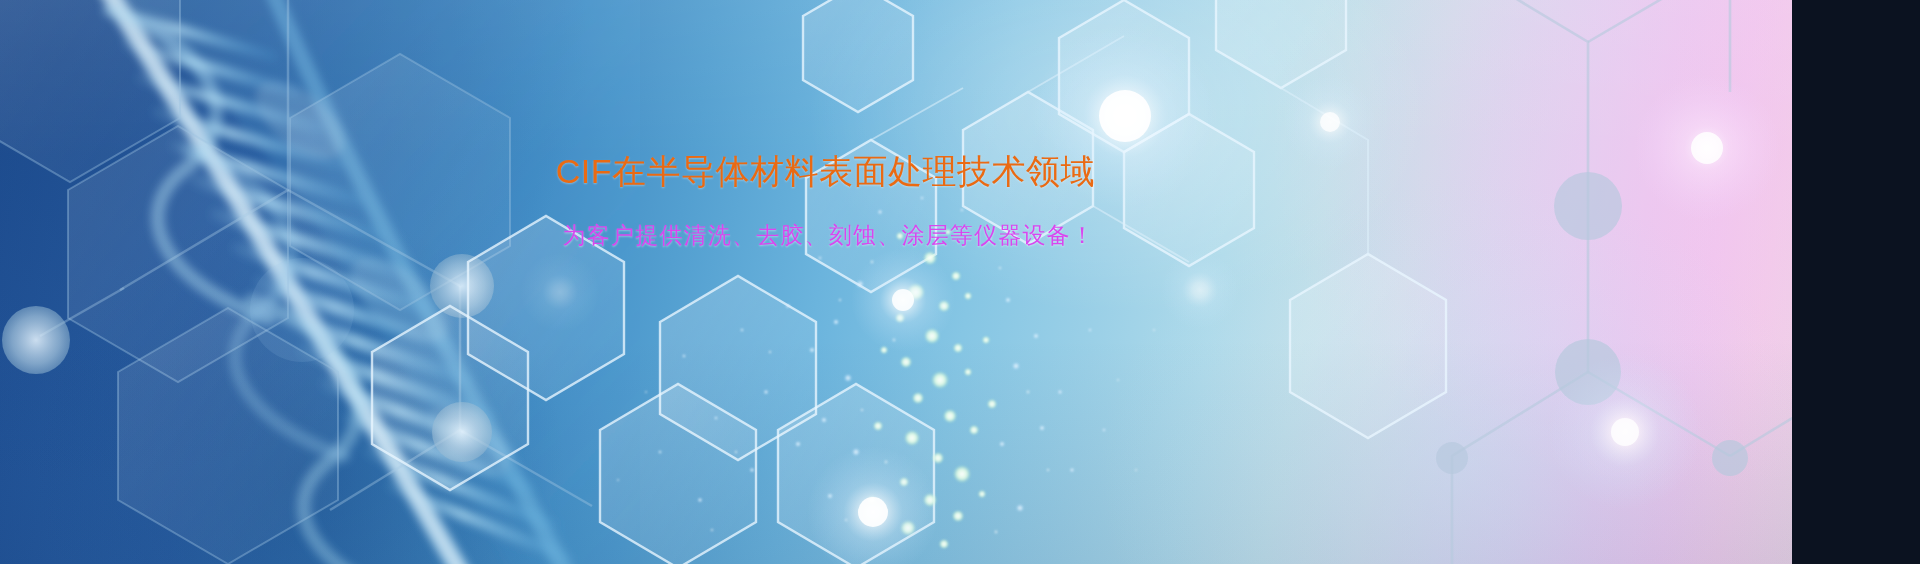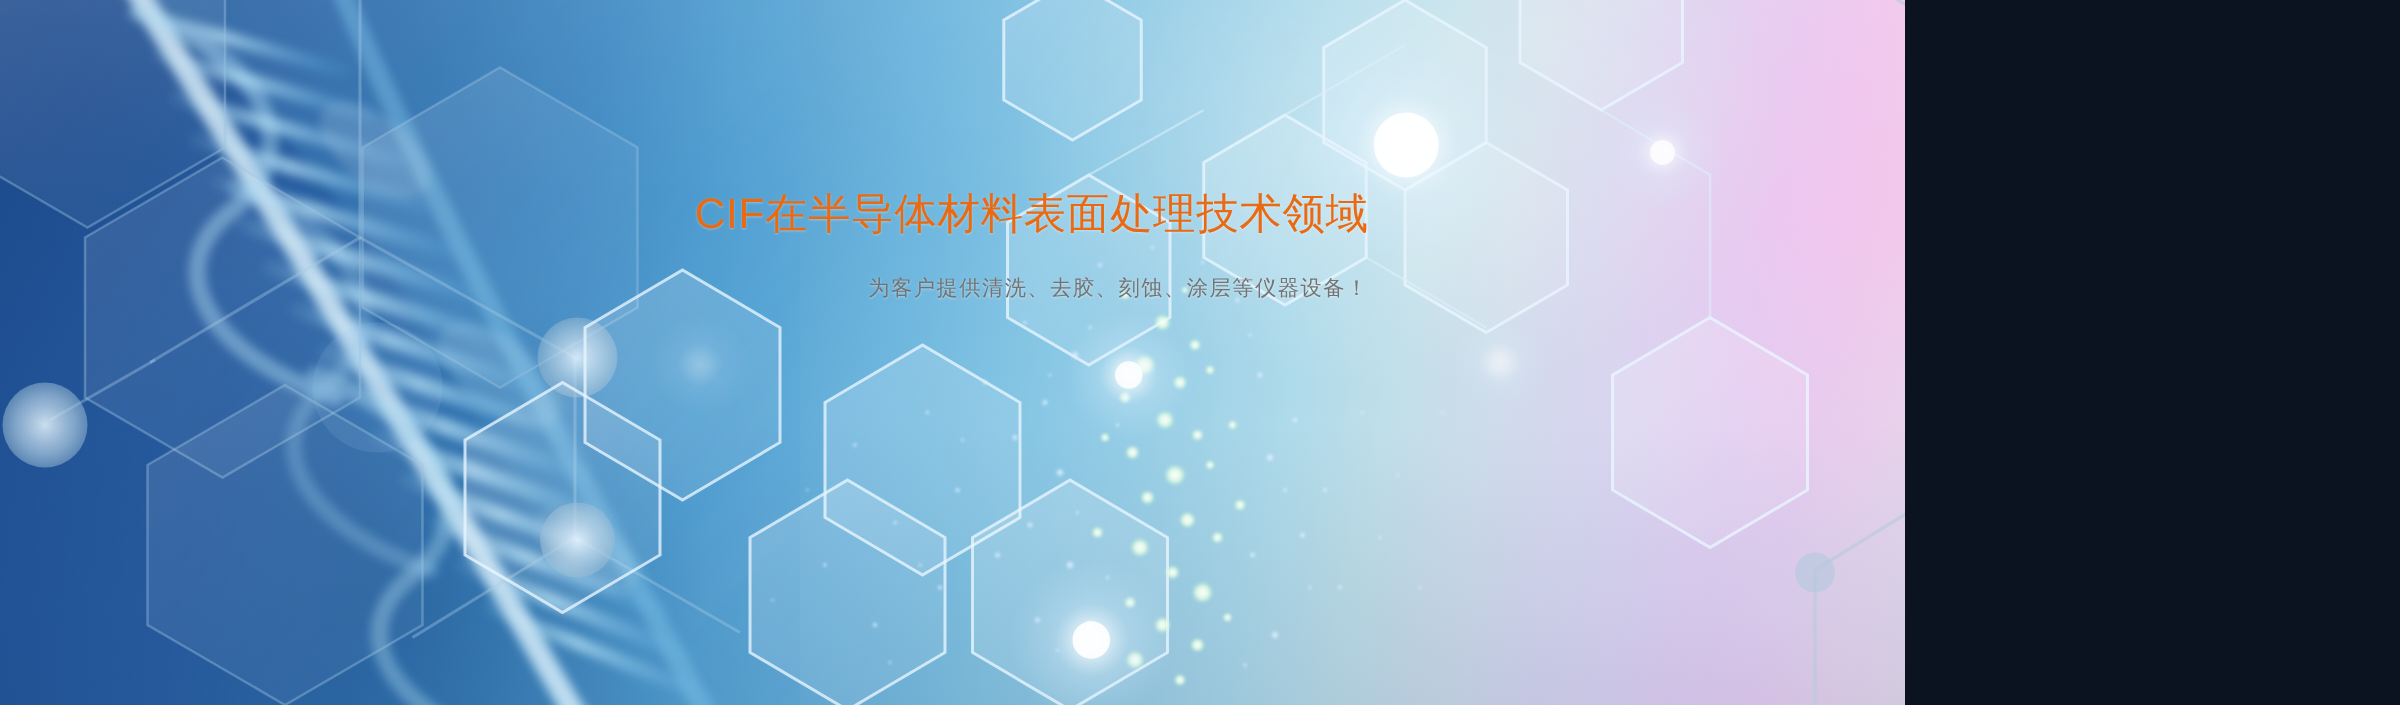--- a/index.html
+++ b/index.html
@@ -1,21 +1,21 @@
 <!DOCTYPE html>
 <html><head>
 <meta charset="utf-8">
 <title>CIF Banner</title>
 <style>
   html,body{margin:0;padding:0;background:#0b1220;}
   *{box-sizing:border-box;}
 
   #banner{
     position:relative;
-    width:1524px;
+    width:1792px;
     height:564px;
     overflow:hidden;
     font-family:"Liberation Sans","DejaVu Sans",sans-serif;
   }
 
   
   .layer{position:absolute;inset:0;}
 
   #bg-base{
     background:
@@ -74,24 +74,24 @@
     font-size:34px;
     line-height:1.25;
     font-weight:400;
     color:#ea6a13;
     letter-spacing:0.5px;
     white-space:nowrap;
     text-shadow:0 1px 2px rgba(255,255,255,0.35);
   }
   #subline{
     margin:26px 0 0 0;
-    font-size:17px;
+    font-size:23px;
     line-height:1.4;
     font-weight:400;
-    color:#737373;
+    color:#d946ef;
     letter-spacing:1.2px;
     white-space:nowrap;
     text-shadow:0 1px 2px rgba(255,255,255,0.45);
   }
 </style>
 </head>
 <body>
 
 <div id="banner">
 

